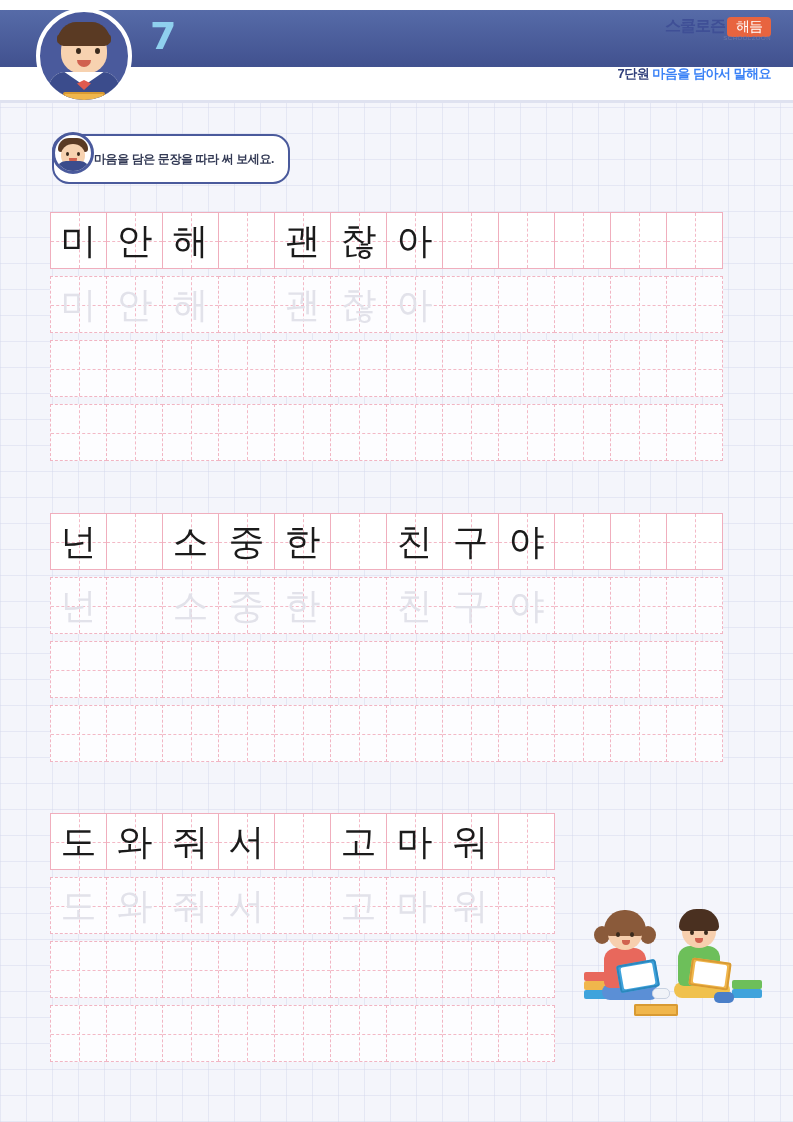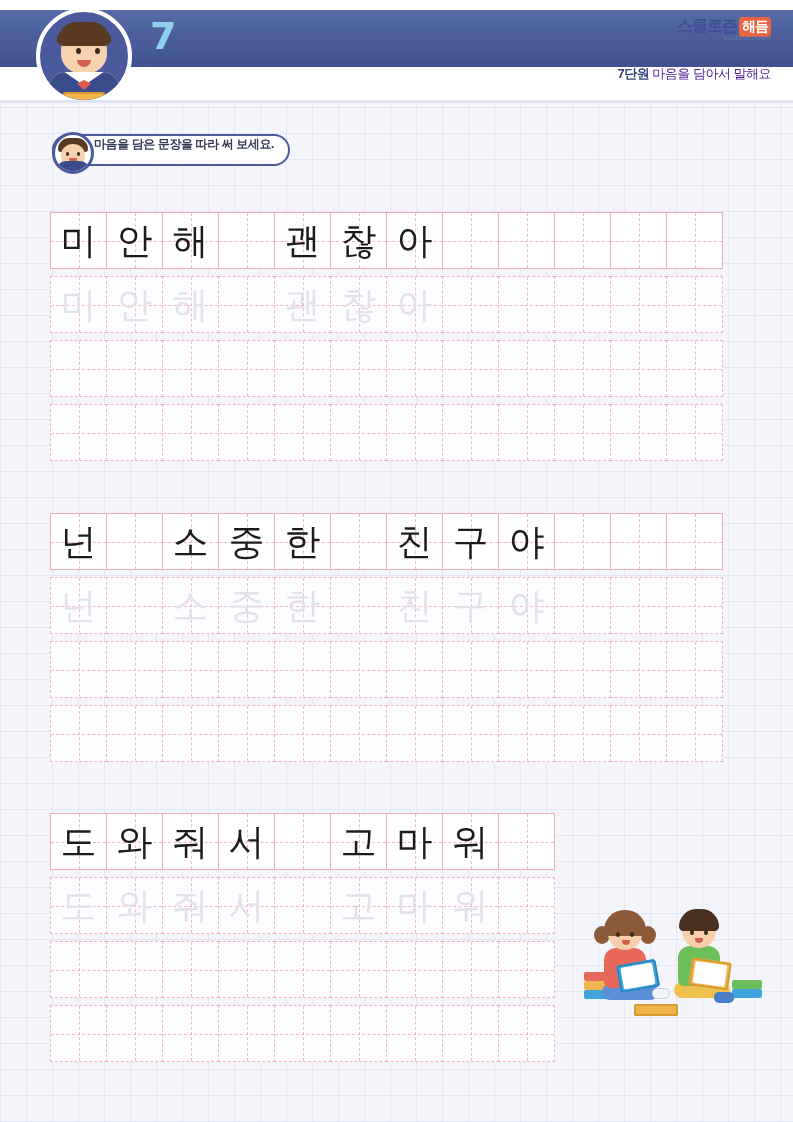--- a/index.html
+++ b/index.html
@@ -104,36 +104,36 @@
     position: absolute; right: 22px; top: 16px;
     text-align: right;
   }
   .brand-kr {
     font-size: 16px; font-weight: bold; color: #3f4f96; letter-spacing: -1px;
   }
   .brand-en {
     font-size: 6px; color: #6e7aa8; letter-spacing: 0.5px; margin-top: -2px;
   }
   .brand-badge {
-    display: inline-block; margin-left: 2px; padding: 1px 3px;
+    display: inline-block; margin-left: 2px; padding: 1px 9px;
     border-radius: 4px; background: #e8643f; color: #fff;
-    font-size: 14px; font-weight: bold;
+    font-size: 14px; font-weight: normal;
   }
   .subtitle {
     position: absolute; right: 22px; top: 65px;
     font-size: 13px; color: #4a5a9c; letter-spacing: -0.5px;
   }
   .subtitle .unit { font-weight: bold; color: #2e3d7a; }
-  .subtitle .desc { color: #4c1d95; }
+  .subtitle .desc { color: #3b82f6; font-weight: bold; }
 
   
   .instruction {
     position: absolute; left: 52px; top: 134px;
-    height: 32px;
-    display: flex; 
+    height: 50px;
+    display: flex; align-items: center;
     background: #ffffff;
     border: 2px solid #4a5a9c;
     border-radius: 17px;
     padding: 0 14px 0 40px;
   }
   .instruction-text {
     font-size: 12px; font-weight: bold; color: #333a55; letter-spacing: -0.4px;
   }
   .inst-avatar {
     position: absolute; left: -2px; top: -4px;

